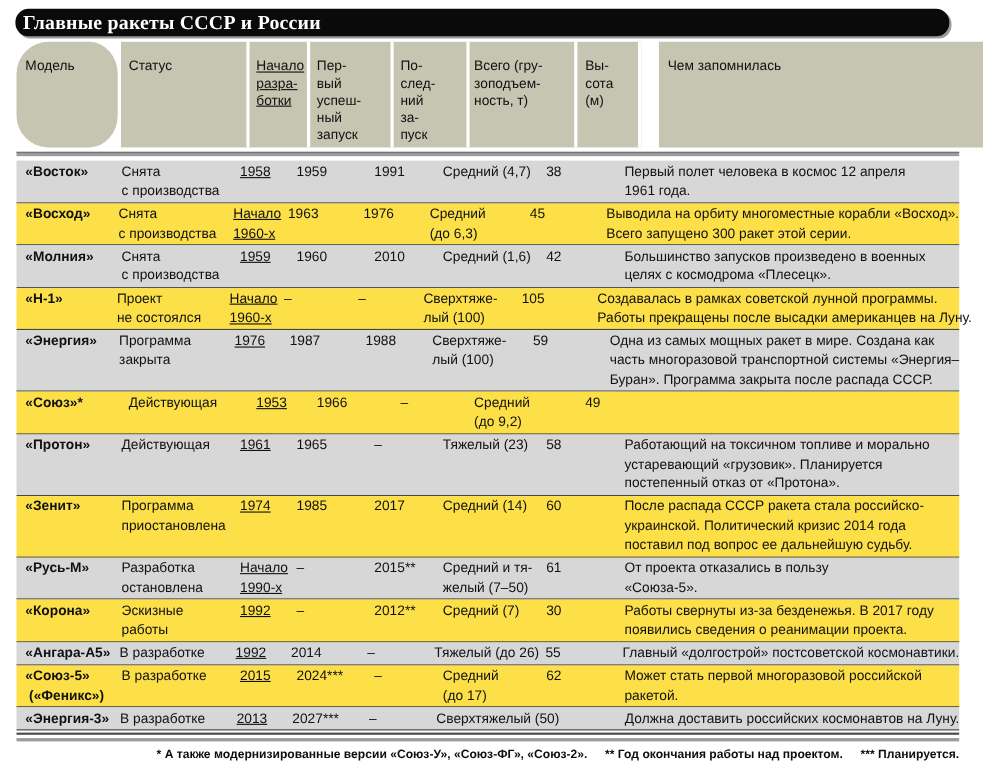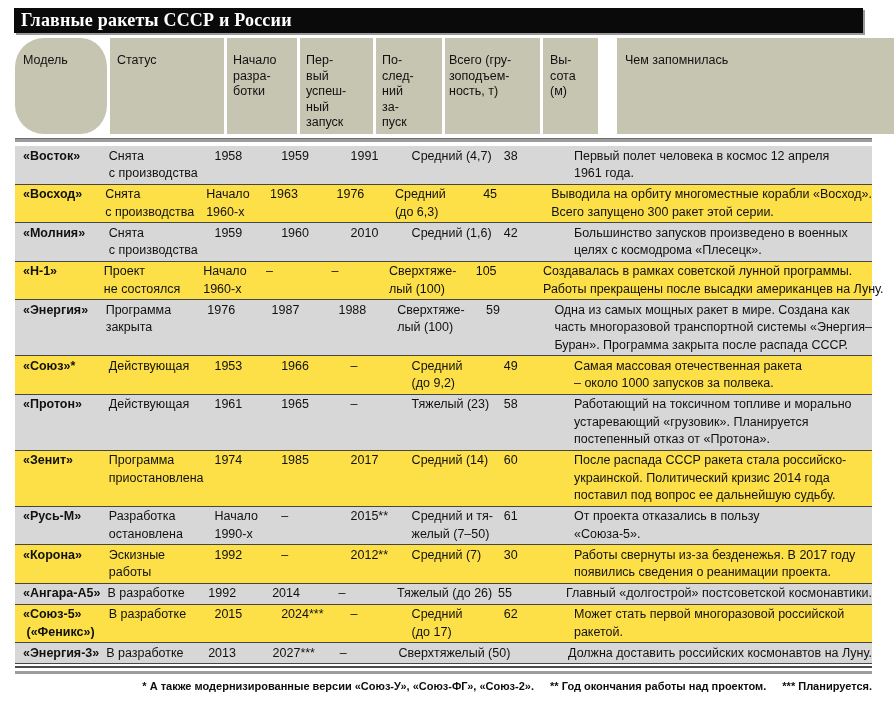--- a/index.html
+++ b/index.html
@@ -10,20 +10,21 @@
   }
   .page { position:absolute; inset:0; background:#fff; }
 
   
   .title-bar {
     position:absolute; left:14px; top:8px; width:849px; height:25px;
     background:#0a0a0a; color:#ffffff;
     font-family:"Liberation Serif", serif; font-weight:700; font-size:18px;
     line-height:24px; padding-left:7px; letter-spacing:0.2px;
     box-shadow:2px 2px 0 #9a9a9a;
+    border-radius:12px;
   }
 
   
   .header-row {
     position:absolute; left:15px; top:38px; height:96px; display:flex;
   }
   .hcell {
     background:#c6c5b2; height:96px;
     font-size:12.5px; line-height:15.5px; white-space:pre;
     padding-top:15px; border-right:3px solid #ffffff;
@@ -43,21 +44,21 @@
   .trow.odd  { background:#d7d7d7; }
   .trow.even { background:#fde047; }
   .cell {
     font-size:12.5px; line-height:17.5px; white-space:pre; overflow:visible;
     padding-top:1.5px; padding-bottom:1px;
   }
   
   .col-model        { width:95px;  padding-left:8px; font-weight:700; }
   .hcell.col-model  { font-weight:400;border-radius:29px; }
   .col-status       { width:117px; padding-left:7px; }
-  .col-dev_start    { width:73px;  padding-left:6px; }
+  .col-dev_start    { width:55px;  padding-left:6px;text-decoration:underline; }
   .col-first_launch { width:76px;  padding-left:6px; }
   .col-last_launch  { width:69px;  padding-left:6px; }
   .col-payload_class{ width:98px;  padding-left:4px; }
   .col-height       { width:58px;  padding-left:7px; }
   .col-remark       { width:337px; padding-left:8px;margin-left:16px; }
   .hcell.col-remark { width:322px; }
 
   
   .bottom-rule {
     position:absolute; left:15px; width:857px; height:8px;
@@ -174,22 +175,20 @@
       </div>
       <div class="trow even">
         <div class="cell col-model">«Союз»*</div>
         <div class="cell col-status">Действующая</div>
         <div class="cell col-dev_start">1953</div>
         <div class="cell col-first_launch">1966</div>
         <div class="cell col-last_launch">–</div>
         <div class="cell col-payload_class">Средний
 (до 9,2)</div>
         <div class="cell col-height">49</div>
-        <div class="cell col-remark">Самая массовая отечественная ракета
-– около 1000 запусков за полвека.</div>
       </div>
       <div class="trow odd">
         <div class="cell col-model">«Протон»</div>
         <div class="cell col-status">Действующая</div>
         <div class="cell col-dev_start">1961</div>
         <div class="cell col-first_launch">1965</div>
         <div class="cell col-last_launch">–</div>
         <div class="cell col-payload_class">Тяжелый (23)</div>
         <div class="cell col-height">58</div>
         <div class="cell col-remark">Работающий на токсичном топливе и морально

